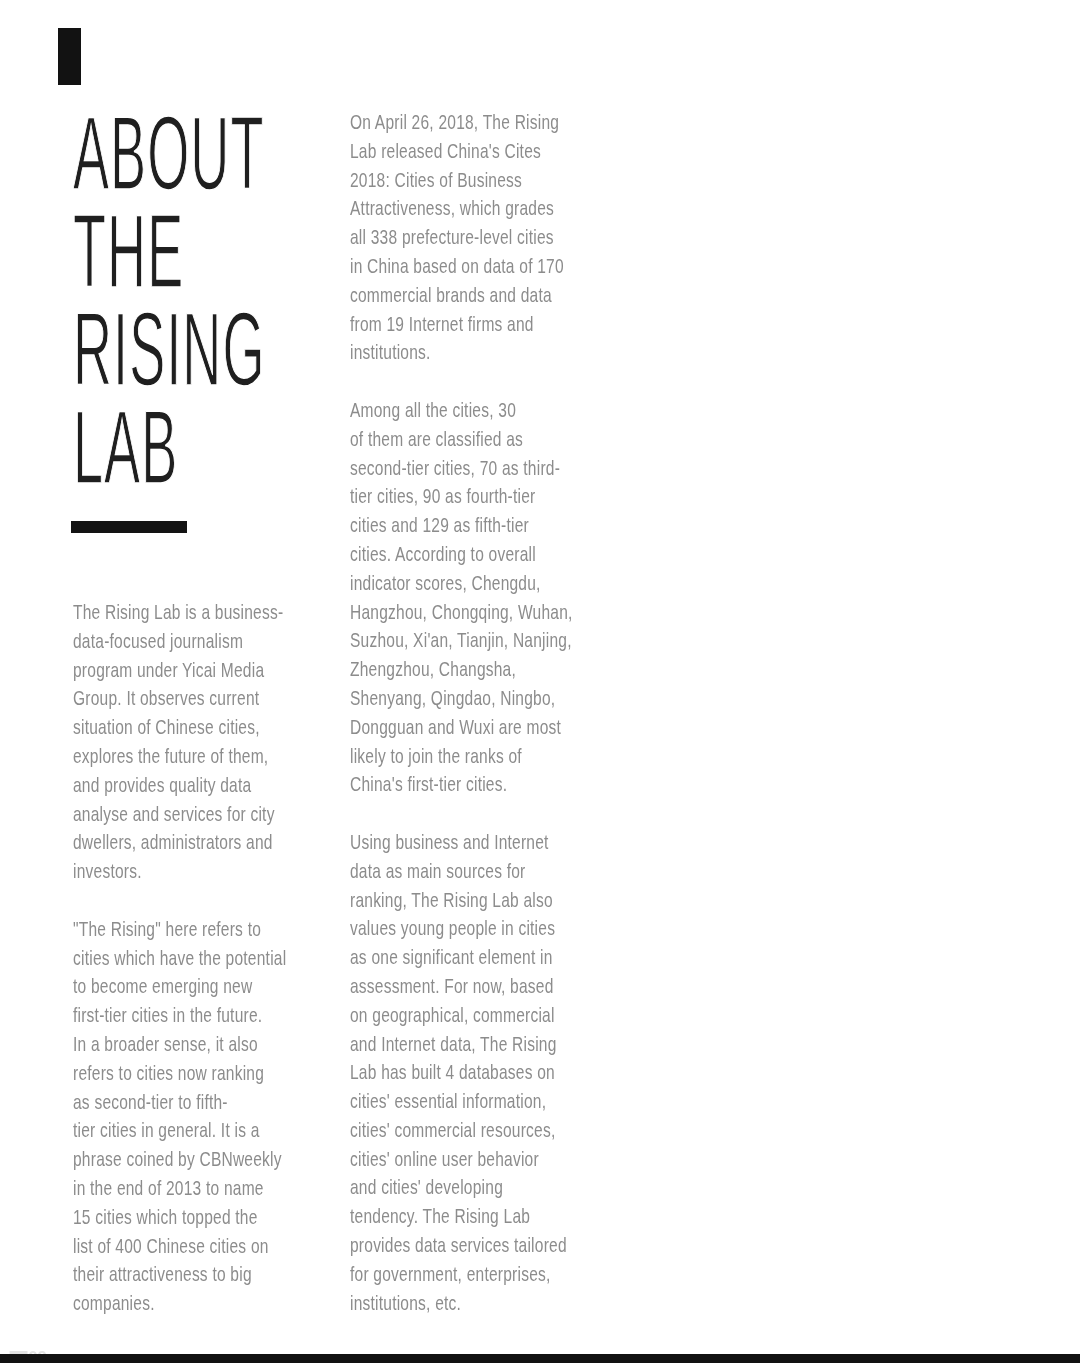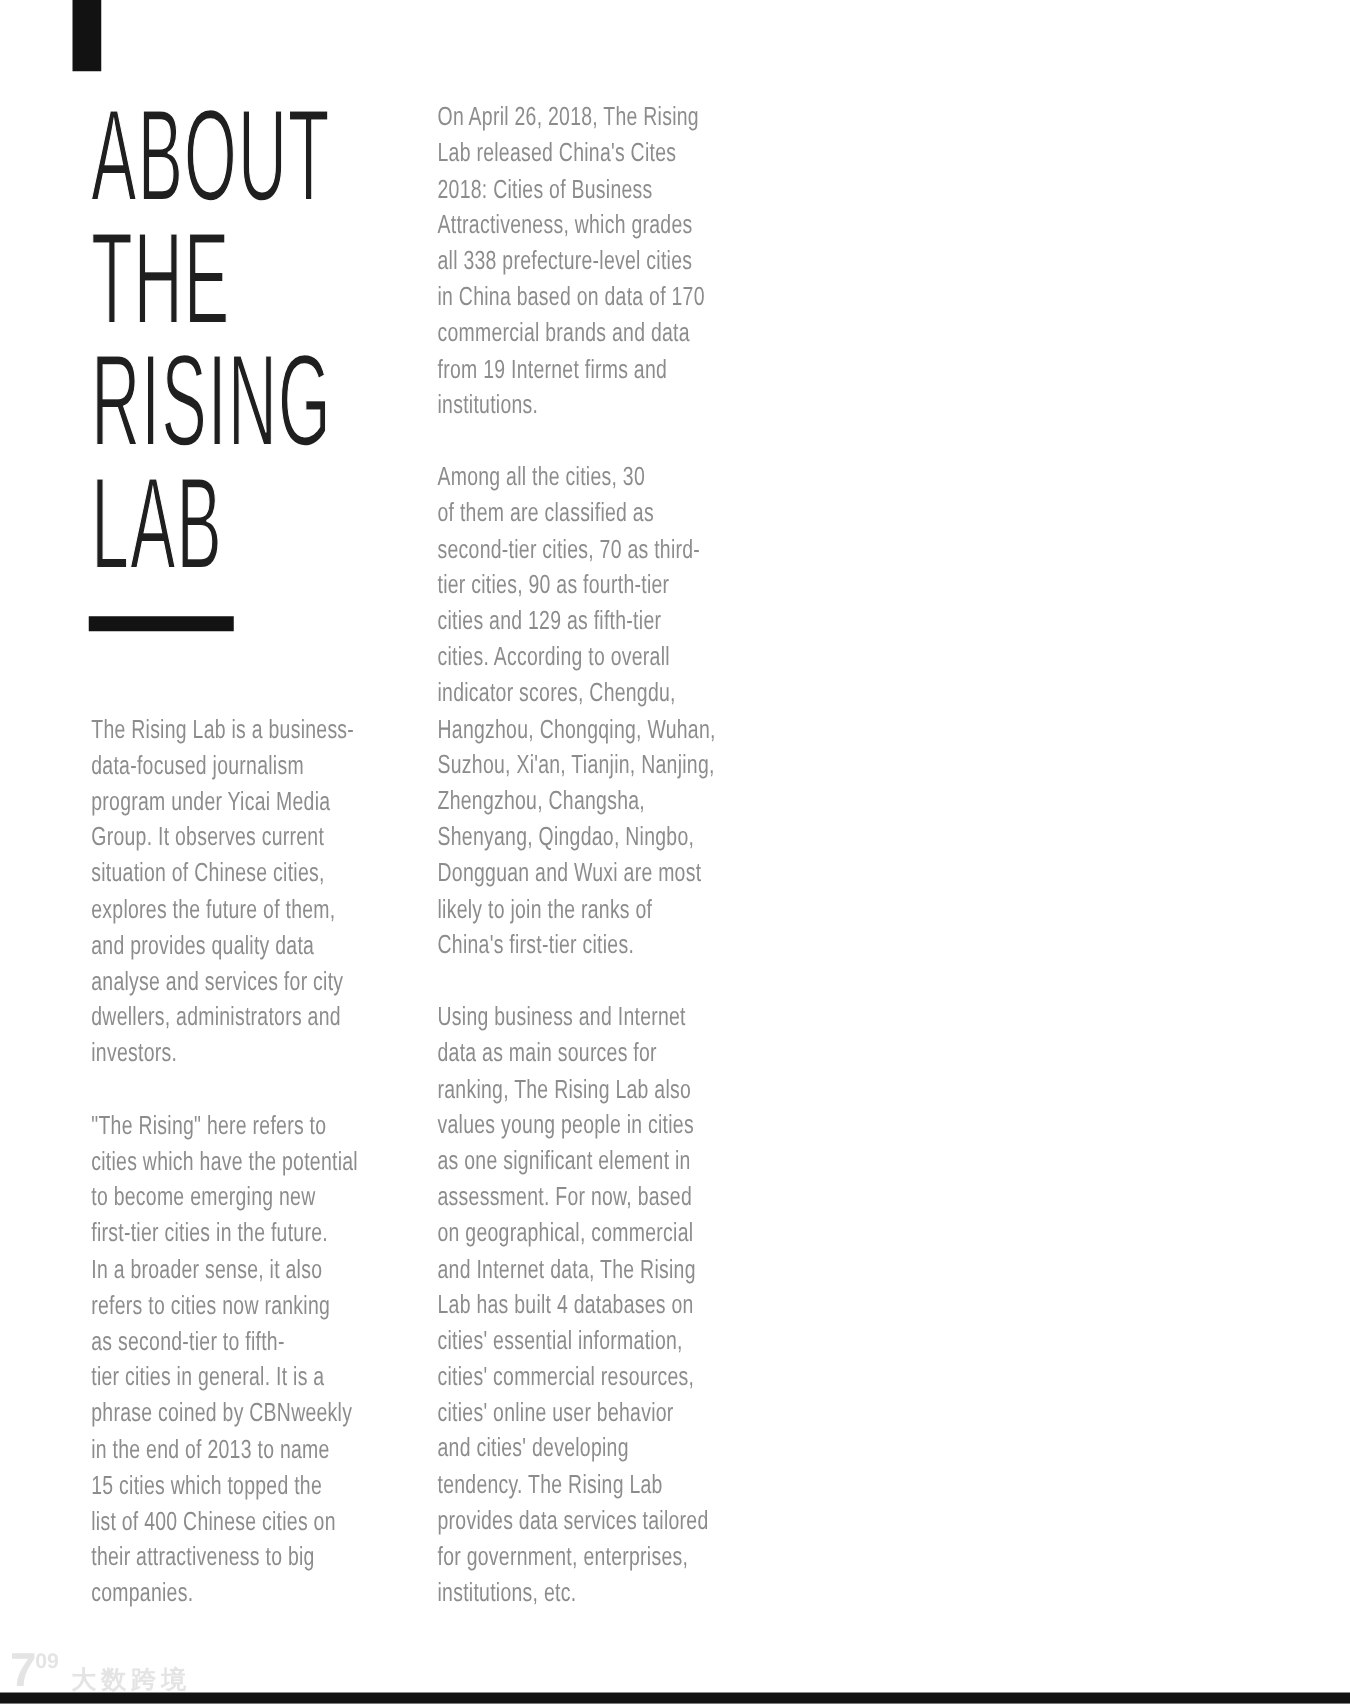--- a/index.html
+++ b/index.html
@@ -12,20 +12,21 @@
     width: 1080px;
     height: 1363px;
     position: relative;
     overflow: hidden;
     font-family: "Liberation Sans", "DejaVu Sans", sans-serif;
   }
   .page {
     position: absolute;
     inset: 0;
     background: #ffffff;
+    margin-top: 28px;
   }
   
   .top-tab {
     position: absolute;
     left: 58px;
     top: 0;
     width: 23px;
     height: 57px;
     background: #121212;
   }

